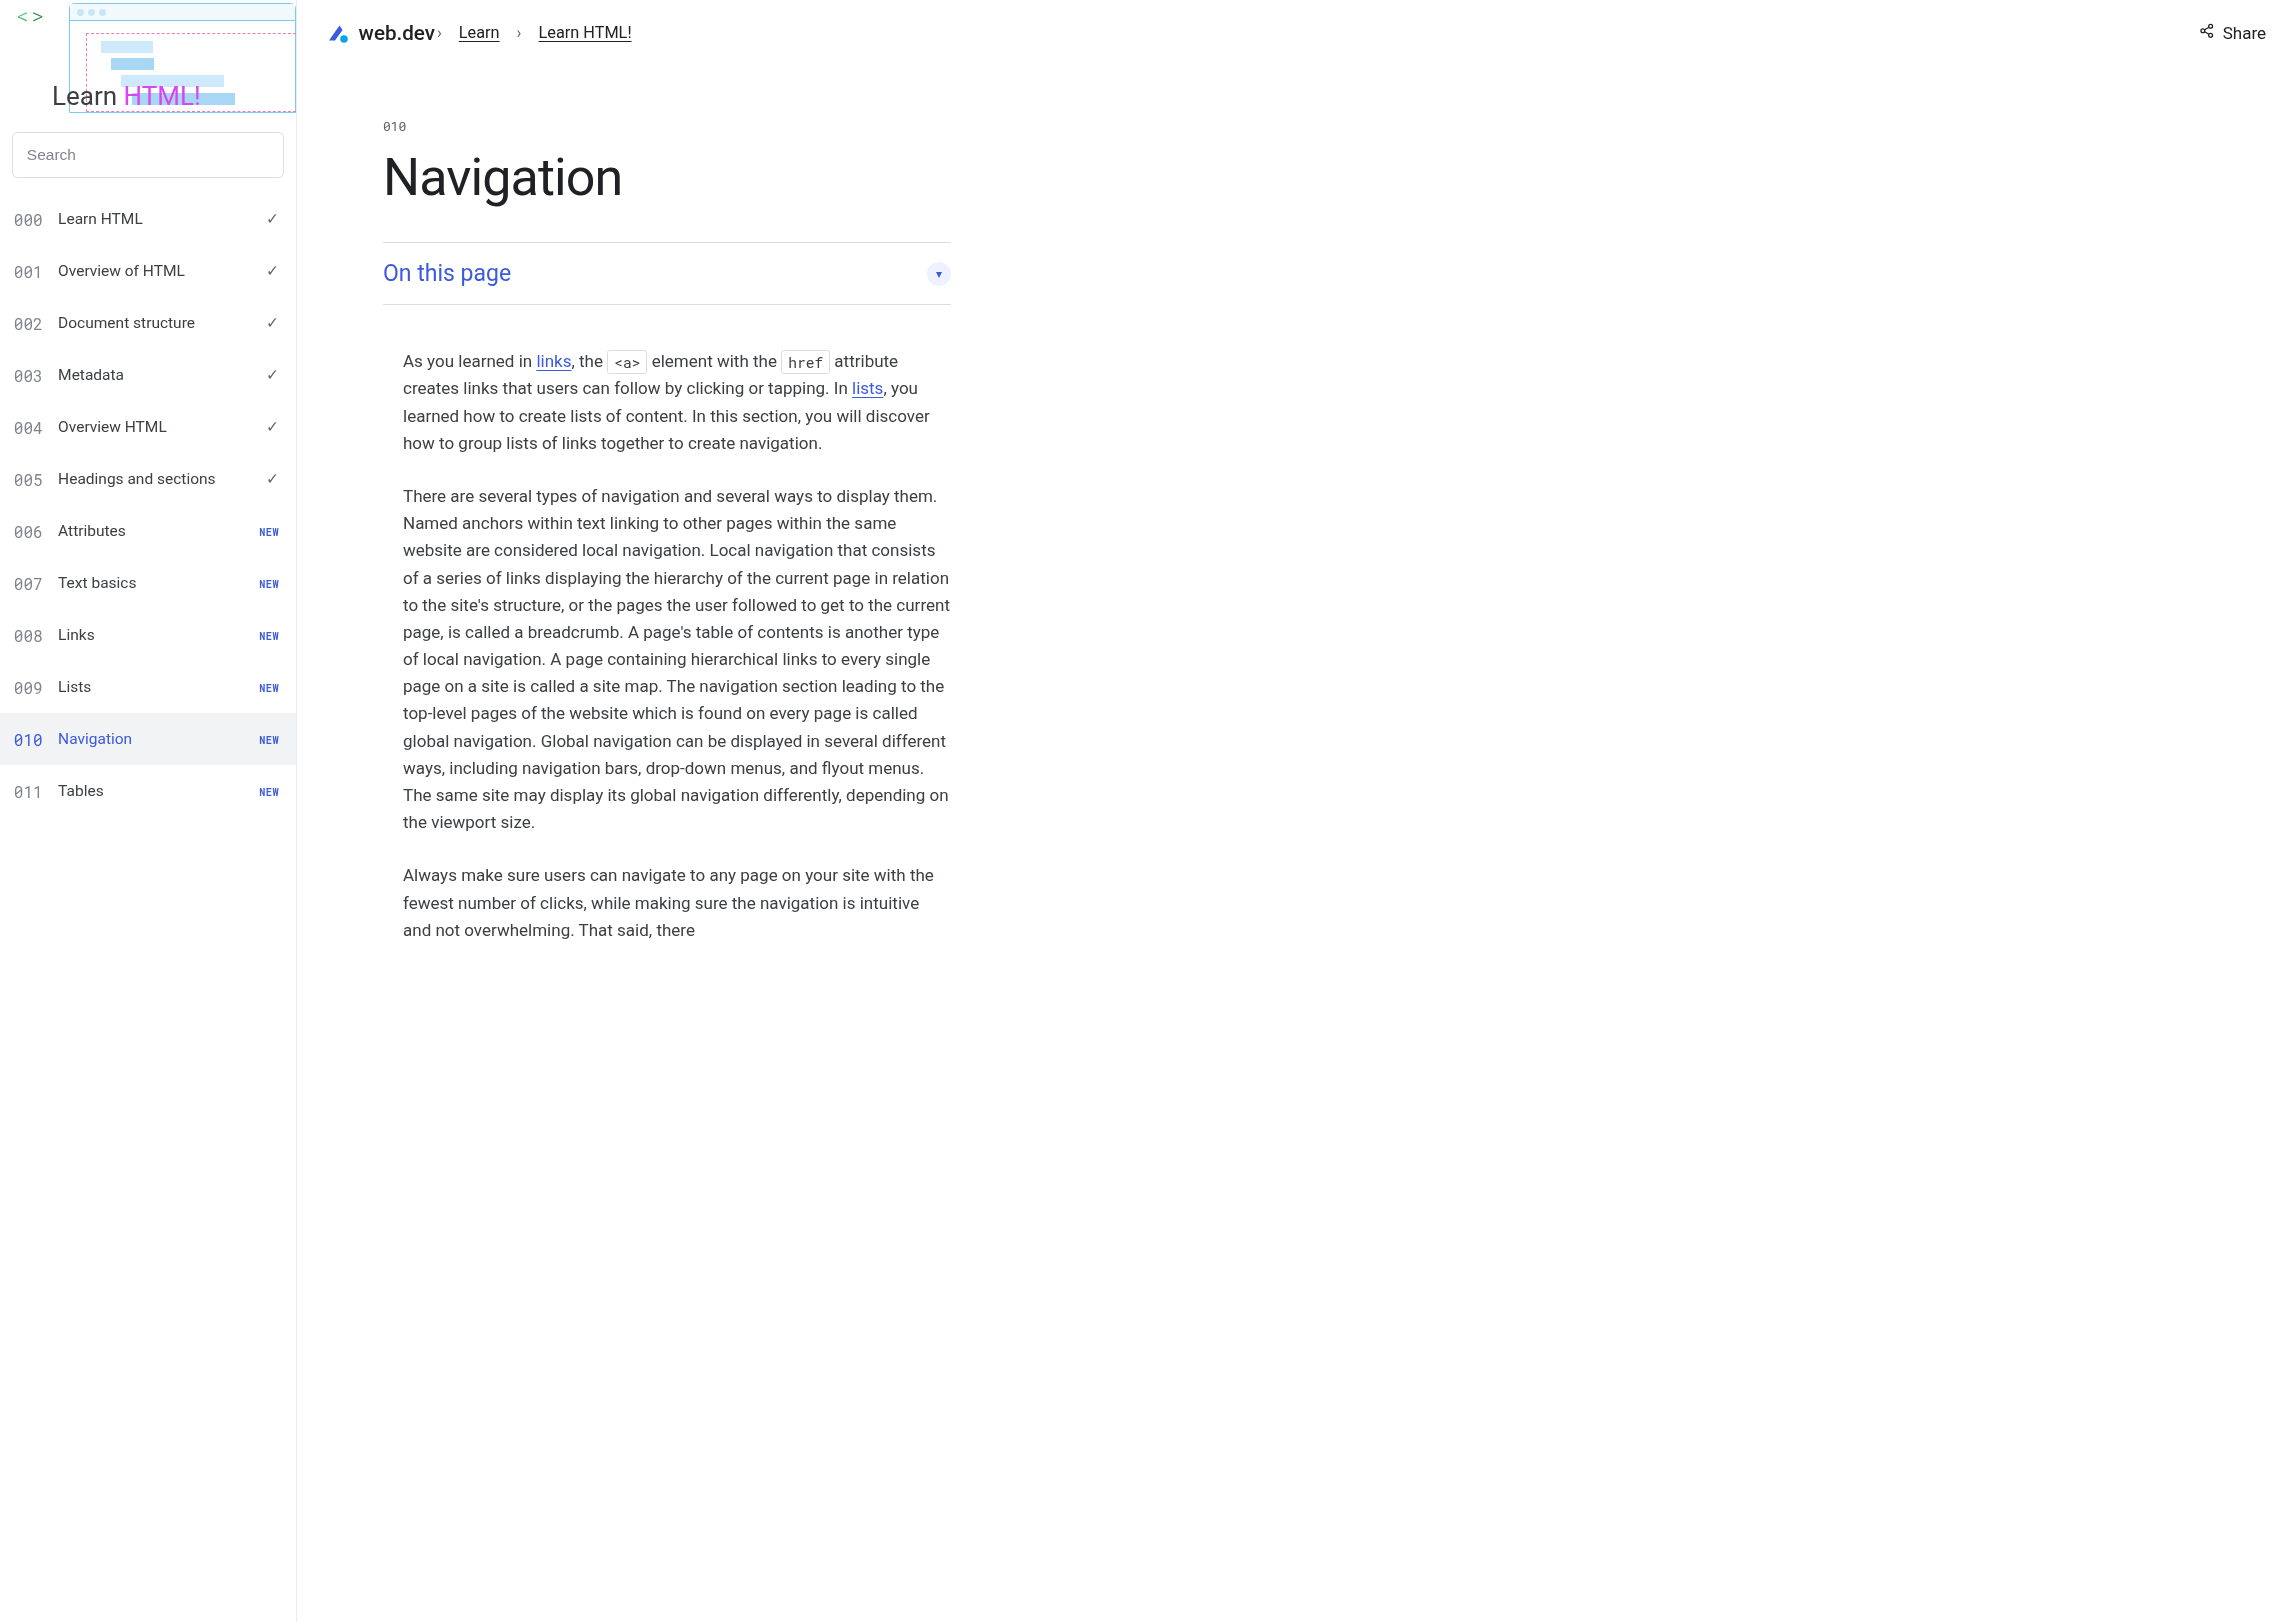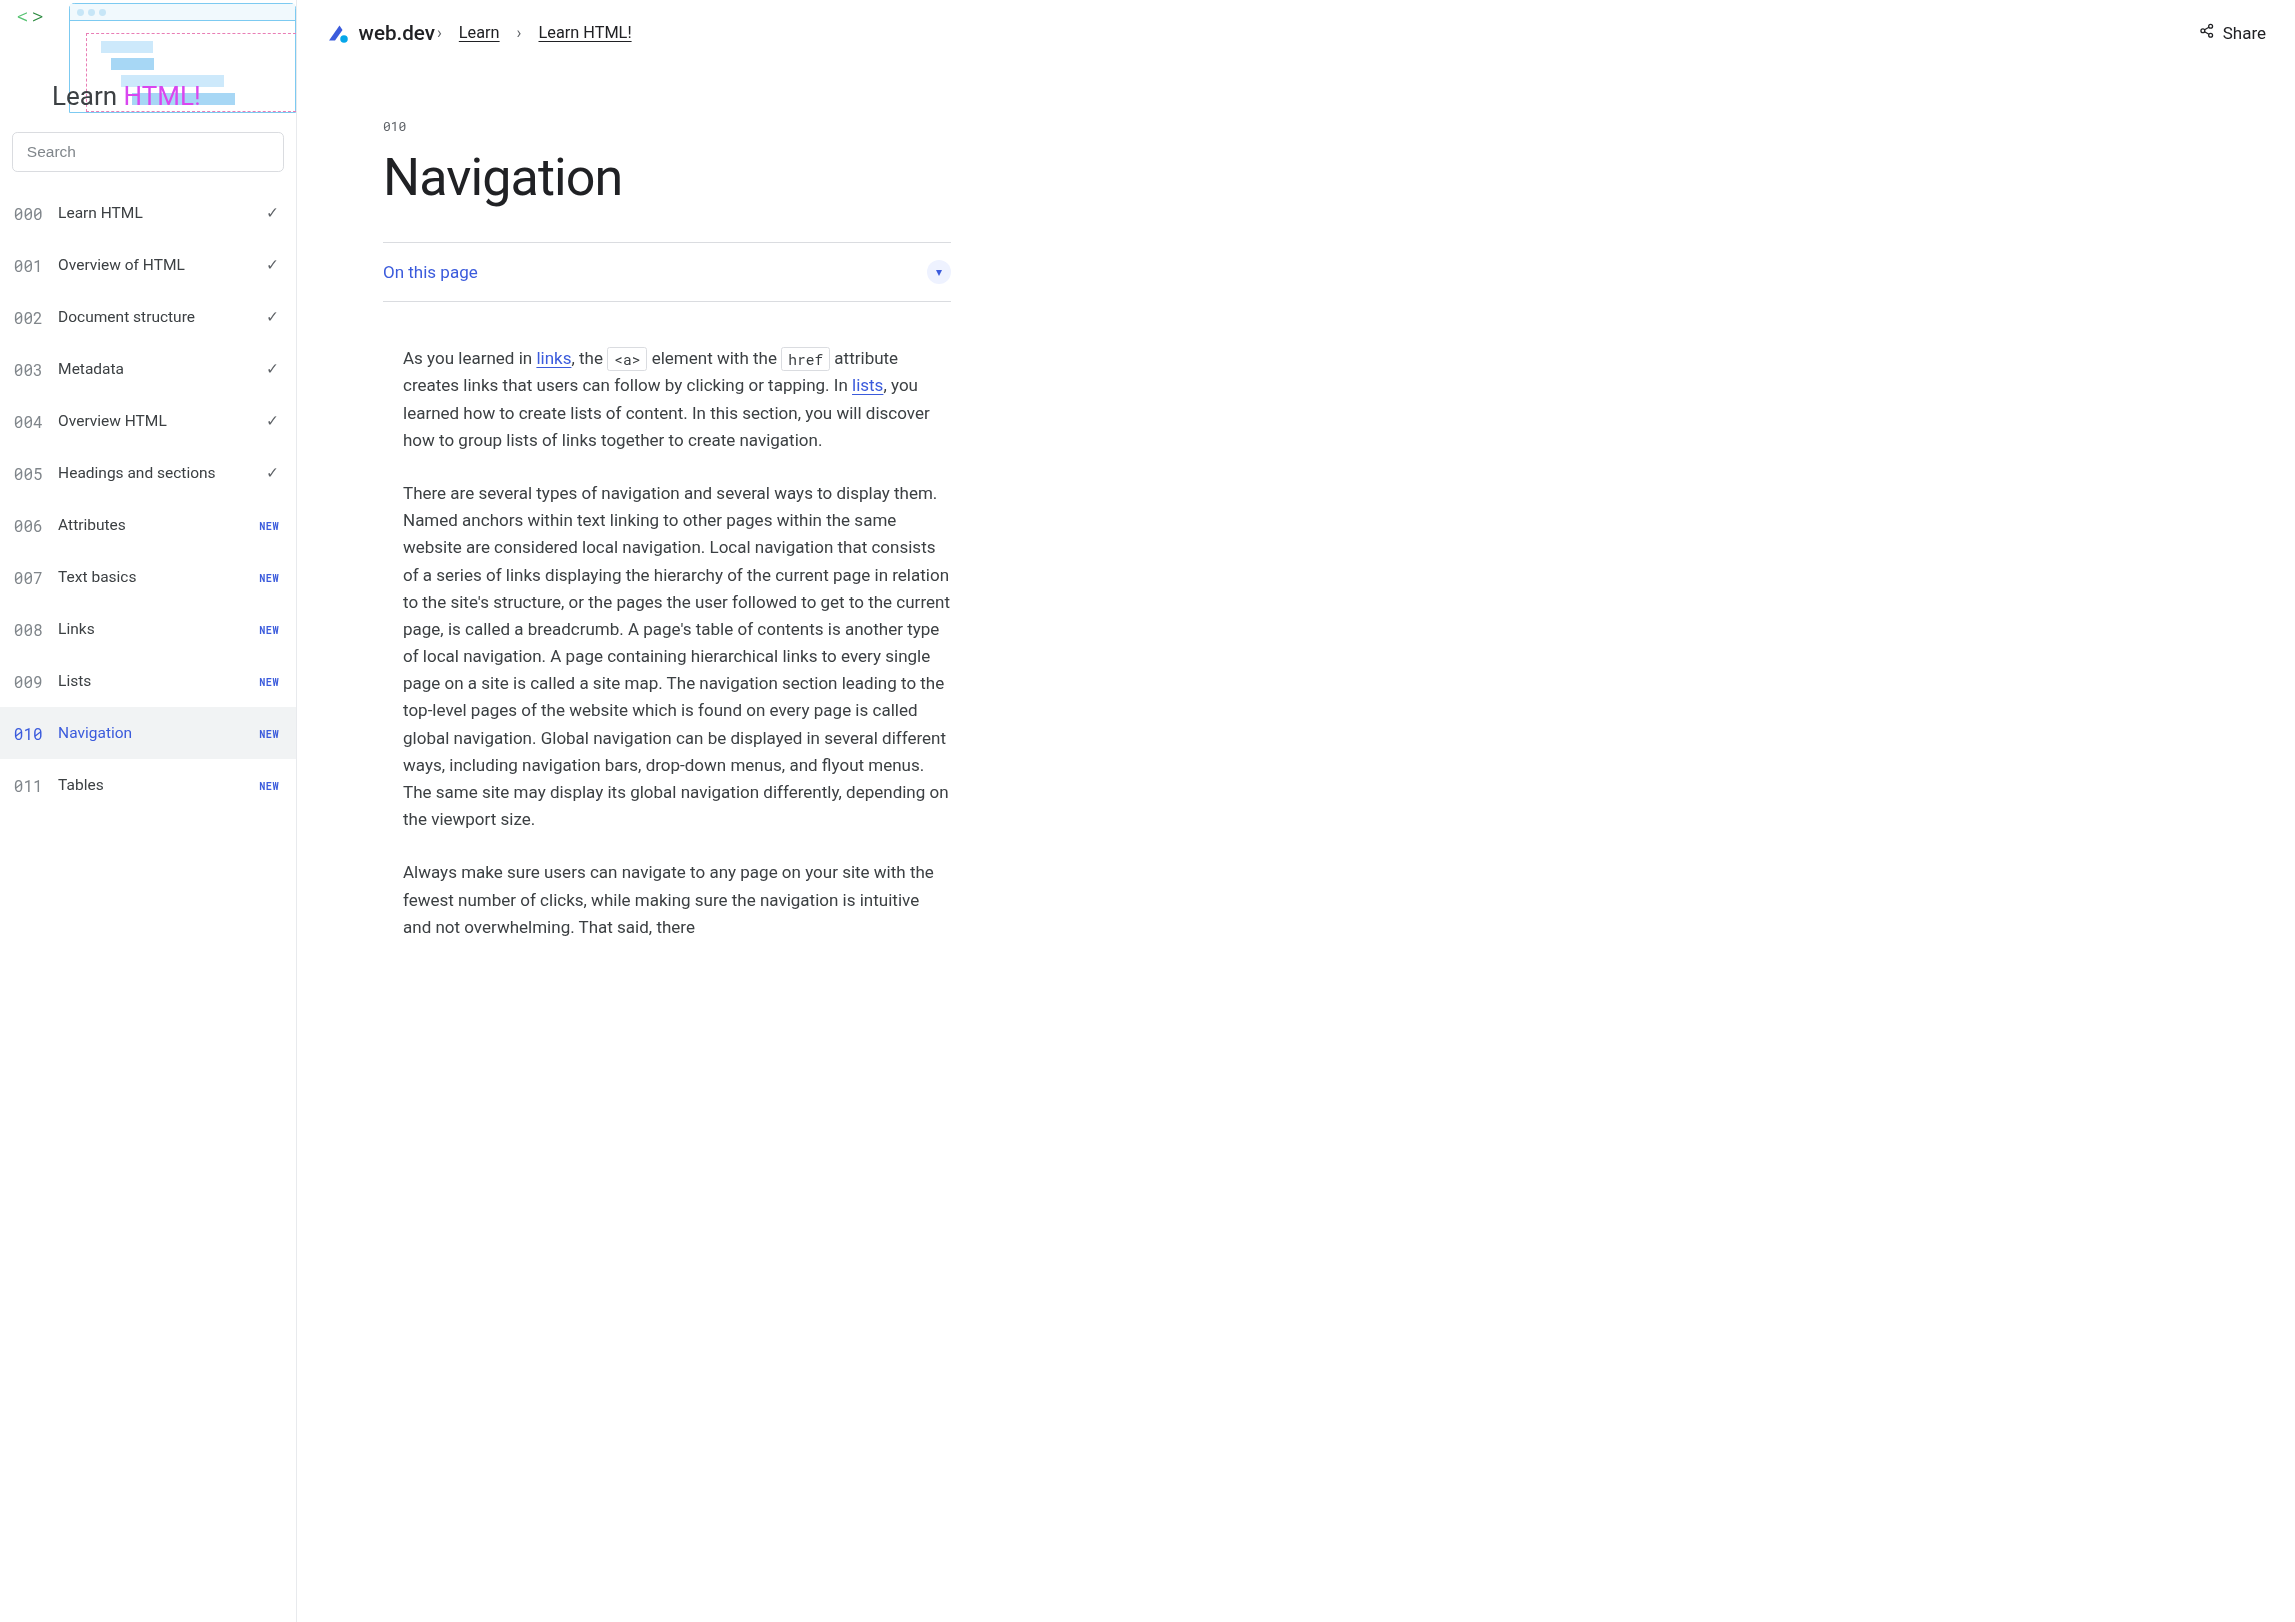--- a/index.html
+++ b/index.html
@@ -16,21 +16,21 @@
 .hero-chevrons .c2 { color: #2b8a3e; }
 .code-block { position: absolute; top: 33px; left: 86px; right: 0; border: 0.9px dashed #e97db5; border-right: 0; height: 79px; }
 .bar { position: absolute; height: 12px; background: #cde9fb; }
 .b1 { top: 6.9px; left: 13.8px; width: 52px; }
 .b2 { top: 24px; left: 24px; width: 43px; background: #a7d7f5; }
 .b3 { top: 41px; left: 34px; width: 103px; }
 .b4 { top: 59px; left: 45px; width: 103px; background: #a7d7f5; }
 .hero-title { position: absolute; bottom: 8.6px; left: 52px; font-size: 26px; font-weight: 400; color: #3c4043; }
 .hero-title .html { color: #d946ef; }
 .search-wrap { padding: 12px 12px 8.6px; }
-.search-input { width: 100%; height: 40px; border: 0.9px solid #dadce0; border-radius: 5.2px; padding: 0 13.8px; font-size: 15.5px; color: #202124; outline: none; }
+.search-input { width: 100%; height: 46px; border: 0.9px solid #dadce0; border-radius: 5.2px; padding: 0 13.8px; font-size: 15.5px; color: #202124; outline: none; }
 .search-input::placeholder { color: #80868b; }
 .nav-list { flex: 1; overflow-y: auto; padding-top: 6.9px; }
 .nav-item { display: flex; align-items: center; padding: 15.5px 17px 15.5px 13.8px; gap: 15.5px; cursor: pointer; font-size: 15.5px; }
 .nav-item.active { background: #f1f3f4; }
 .nav-num { font-family: "Roboto Mono", ui-monospace, monospace; font-size: 16px; color: #80868b; min-width: 24px; }
 .nav-item.active .nav-num { color: #3b5bdc; }
 .nav-label { flex: 1; color: #3c4043; }
 .nav-item.active .nav-label { color: #3b5bdc; }
 .nav-status { min-width: 29px; text-align: right; }
 .check-icon { color: #5f6368; font-size: 15.5px; }
@@ -42,21 +42,21 @@
 .breadcrumb { display: flex; align-items: center; gap: 17px; font-size: 16.3px; }
 .crumb-sep { color: #5f6368; }
 .crumb-link { color: #202124; text-decoration: underline; text-underline-offset: 3.4px; cursor: pointer; }
 .spacer { flex: 1; }
 .share { display: flex; align-items: center; gap: 8.6px; font-size: 17px; color: #202124; cursor: pointer; }
 .content { max-width: 654px; padding: 52px 0 0 86px; }
 .article-num { font-family: "Roboto Mono", ui-monospace, monospace; font-size: 13px; color: #5f6368; margin-bottom: 12px; }
 .article-title { font-size: 52px; font-weight: 400; color: #202124; margin-bottom: 34px; letter-spacing: -0.9px; }
 .article-lede { font-size: 17px; color: #3c4043; line-height: 1.5; margin-bottom: 26px; }
 .toc { border-top: 0.9px solid #dadce0; border-bottom: 0.9px solid #dadce0; padding: 17px 0; display: flex; align-items: center; justify-content: space-between; cursor: pointer; margin-bottom: 43px; }
-.toc-label { color: #3b5bdc; font-size: 17px; }
+.toc-label { color: #3b5bdc; font-size: 23px; }
 .toc-chevron { width: 24px; height: 24px; border-radius: 50%; background: #eef2ff; display: flex; align-items: center; justify-content: center; color: #3b5bdc; font-size: 12px; }
 .body-text { font-size: 17px; line-height: 1.6; color: #3c4043; margin-bottom: 26px; margin-left: 20px; }
 .body-text a { color: #3b5bdc; text-decoration: underline; text-underline-offset: 2.6px; }
 .body-text code { font-family: "Roboto Mono", ui-monospace, monospace; font-size: 14.6px; border: 0.9px solid #dadce0; padding: 1.7px 6px; border-radius: 2.6px; background: #fff; }
 </style>
 </head>
 <body>
 
 <div class="app">
   <aside class="sidebar">

